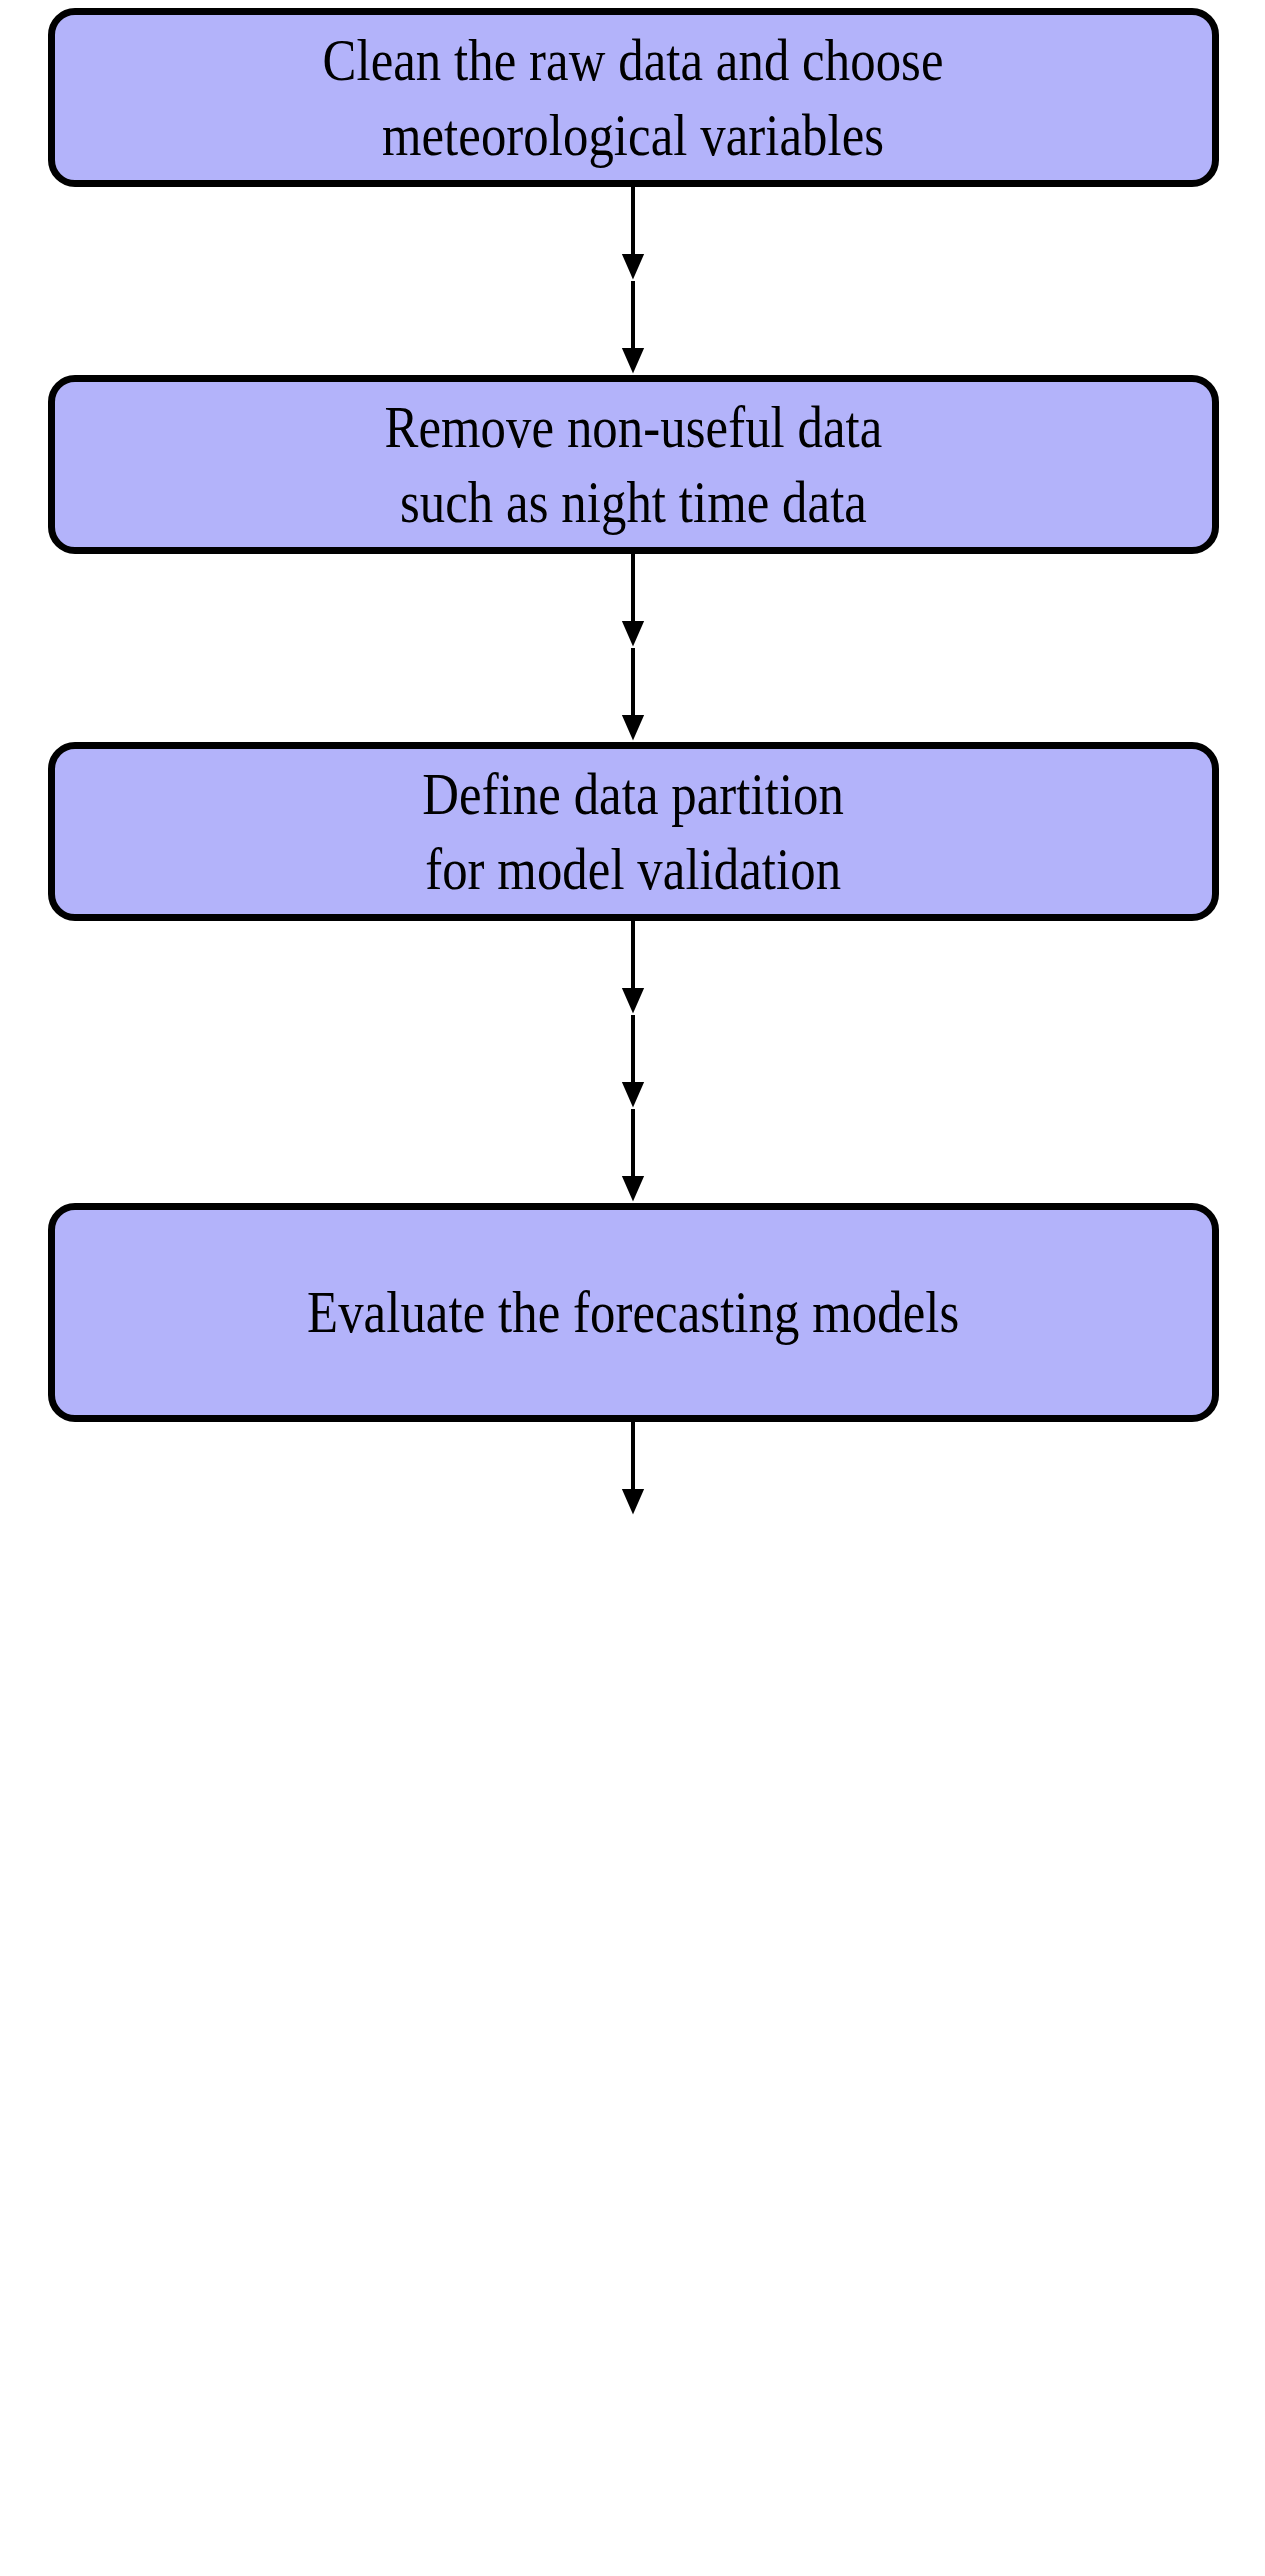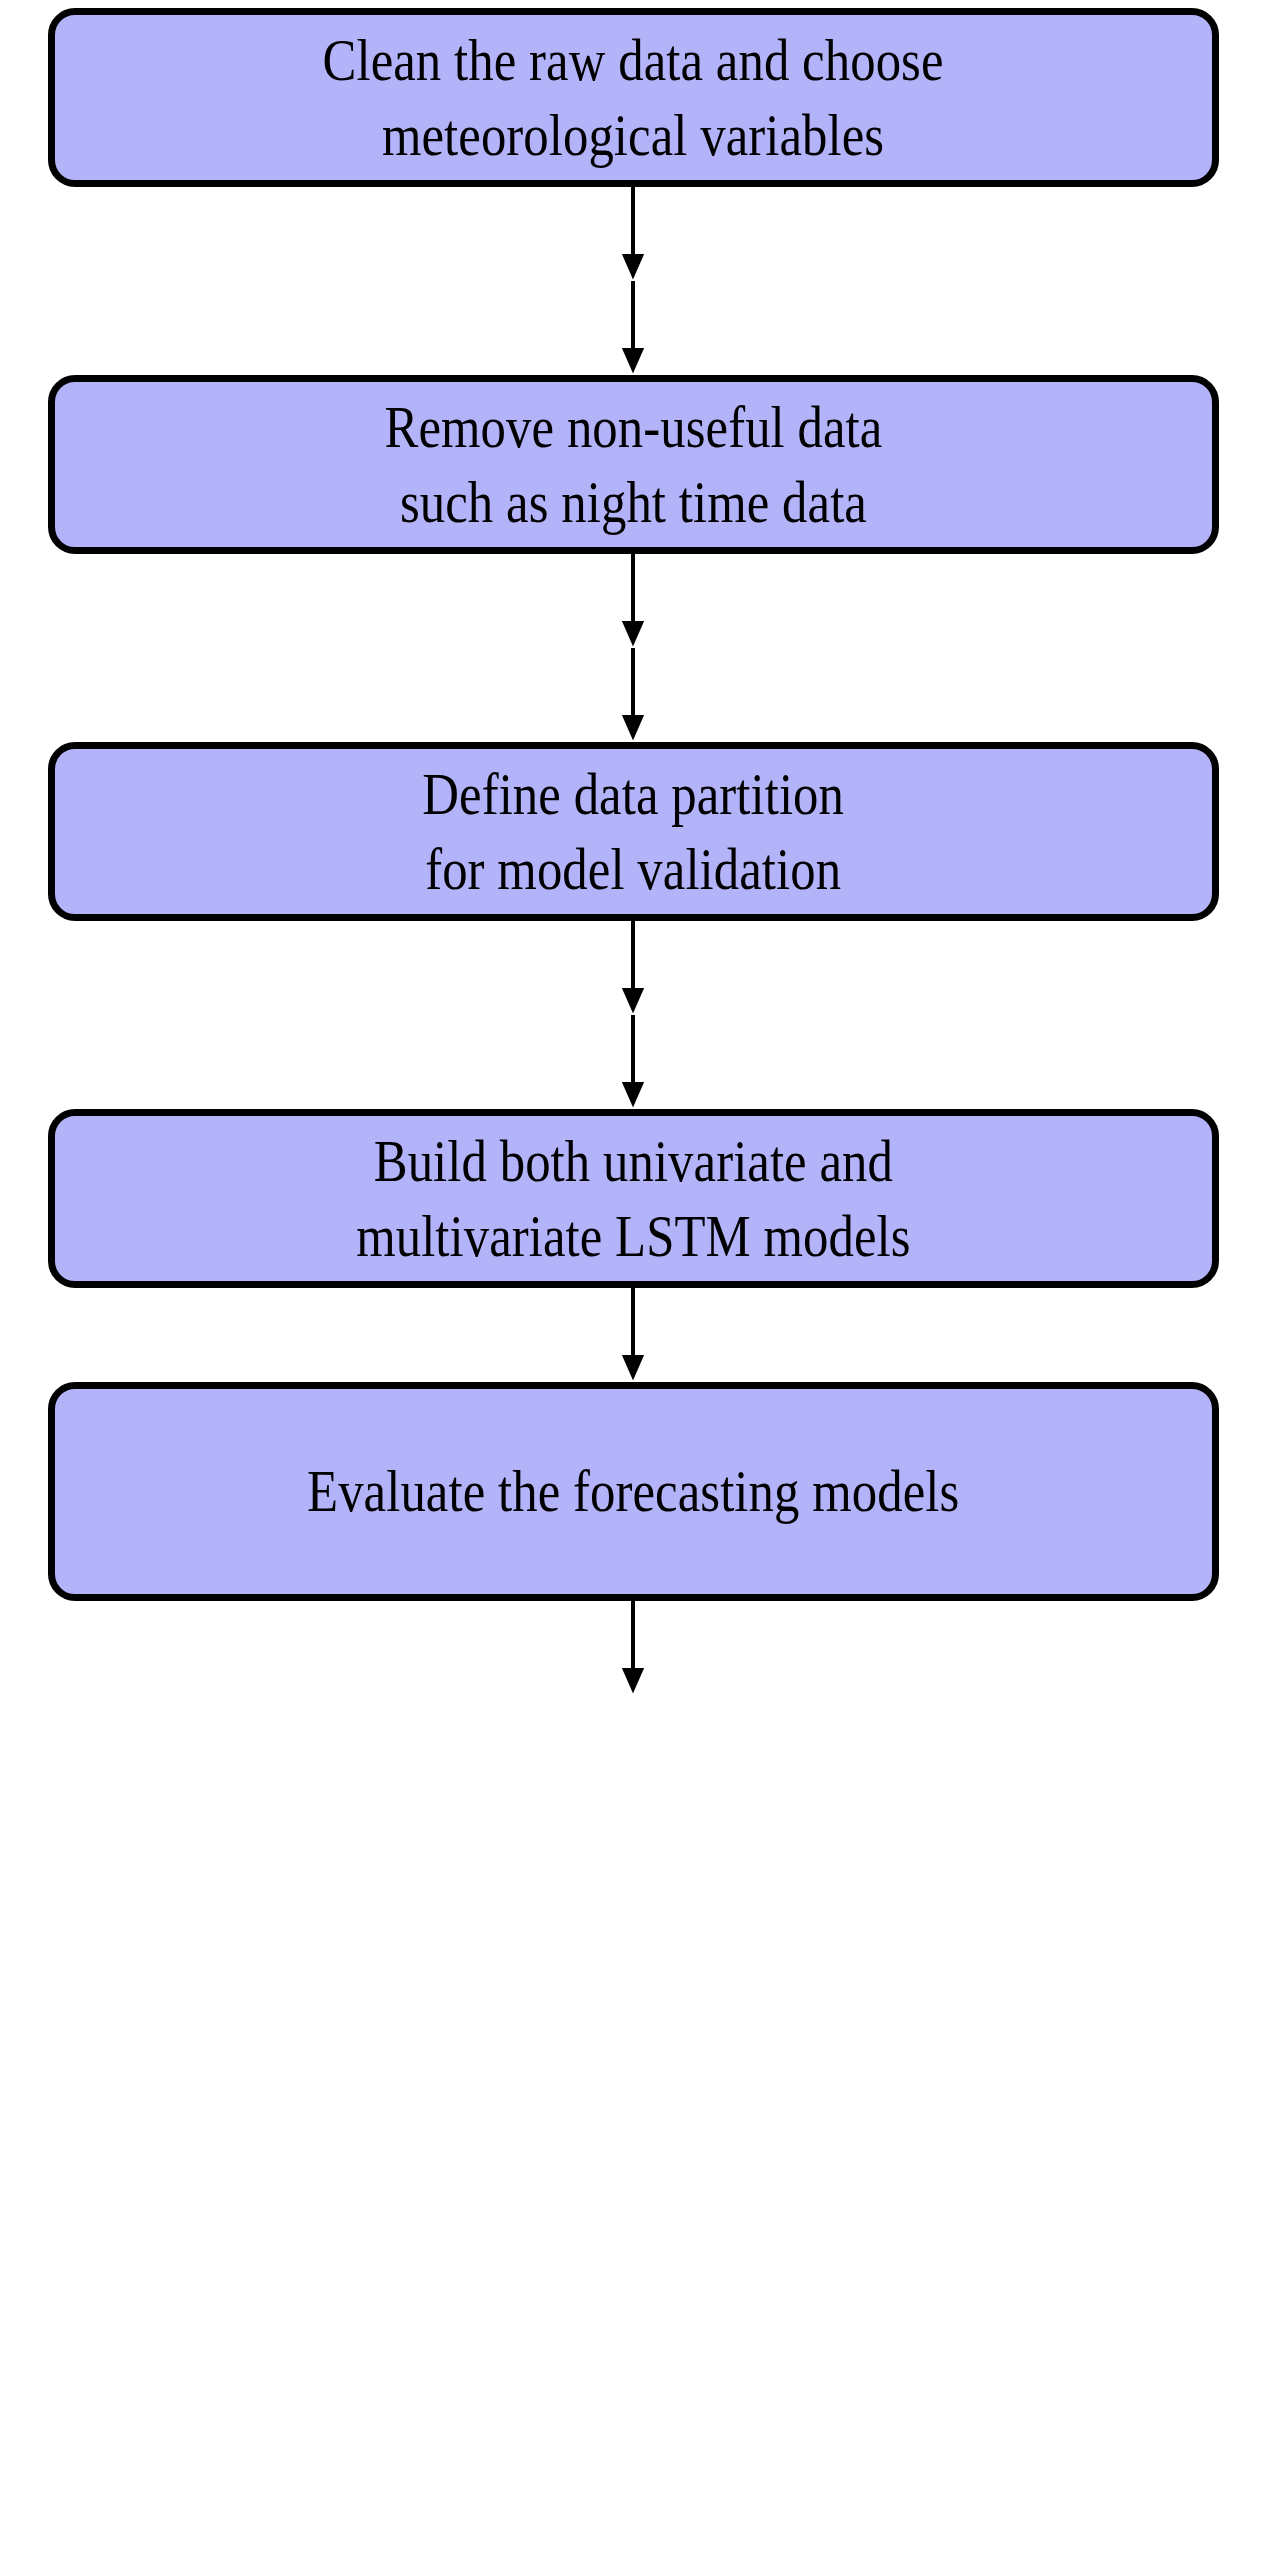--- a/index.html
+++ b/index.html
@@ -138,24 +138,20 @@
     </div>
 
 
     <div class="connector">
       <svg width="32" height="94" viewBox="0 0 40 118" aria-hidden="true">
         <line x1="20" y1="0" x2="20" y2="88" stroke="#000000" stroke-width="5"></line>
         <polygon points="20,116 6,84 34,84" fill="#000000"></polygon>
       </svg>
     </div>
 
-    <div class="node two-line">
-      <span class="node-text">Build both univariate and
-multivariate LSTM models</span>
-    </div>
 
     <div class="connector">
       <svg width="32" height="94" viewBox="0 0 40 118" aria-hidden="true">
         <line x1="20" y1="0" x2="20" y2="88" stroke="#000000" stroke-width="5"></line>
         <polygon points="20,116 6,84 34,84" fill="#000000"></polygon>
       </svg>
     </div>
 
     <div class="node one-line">
       <span class="node-text">Evaluate the forecasting models</span>

